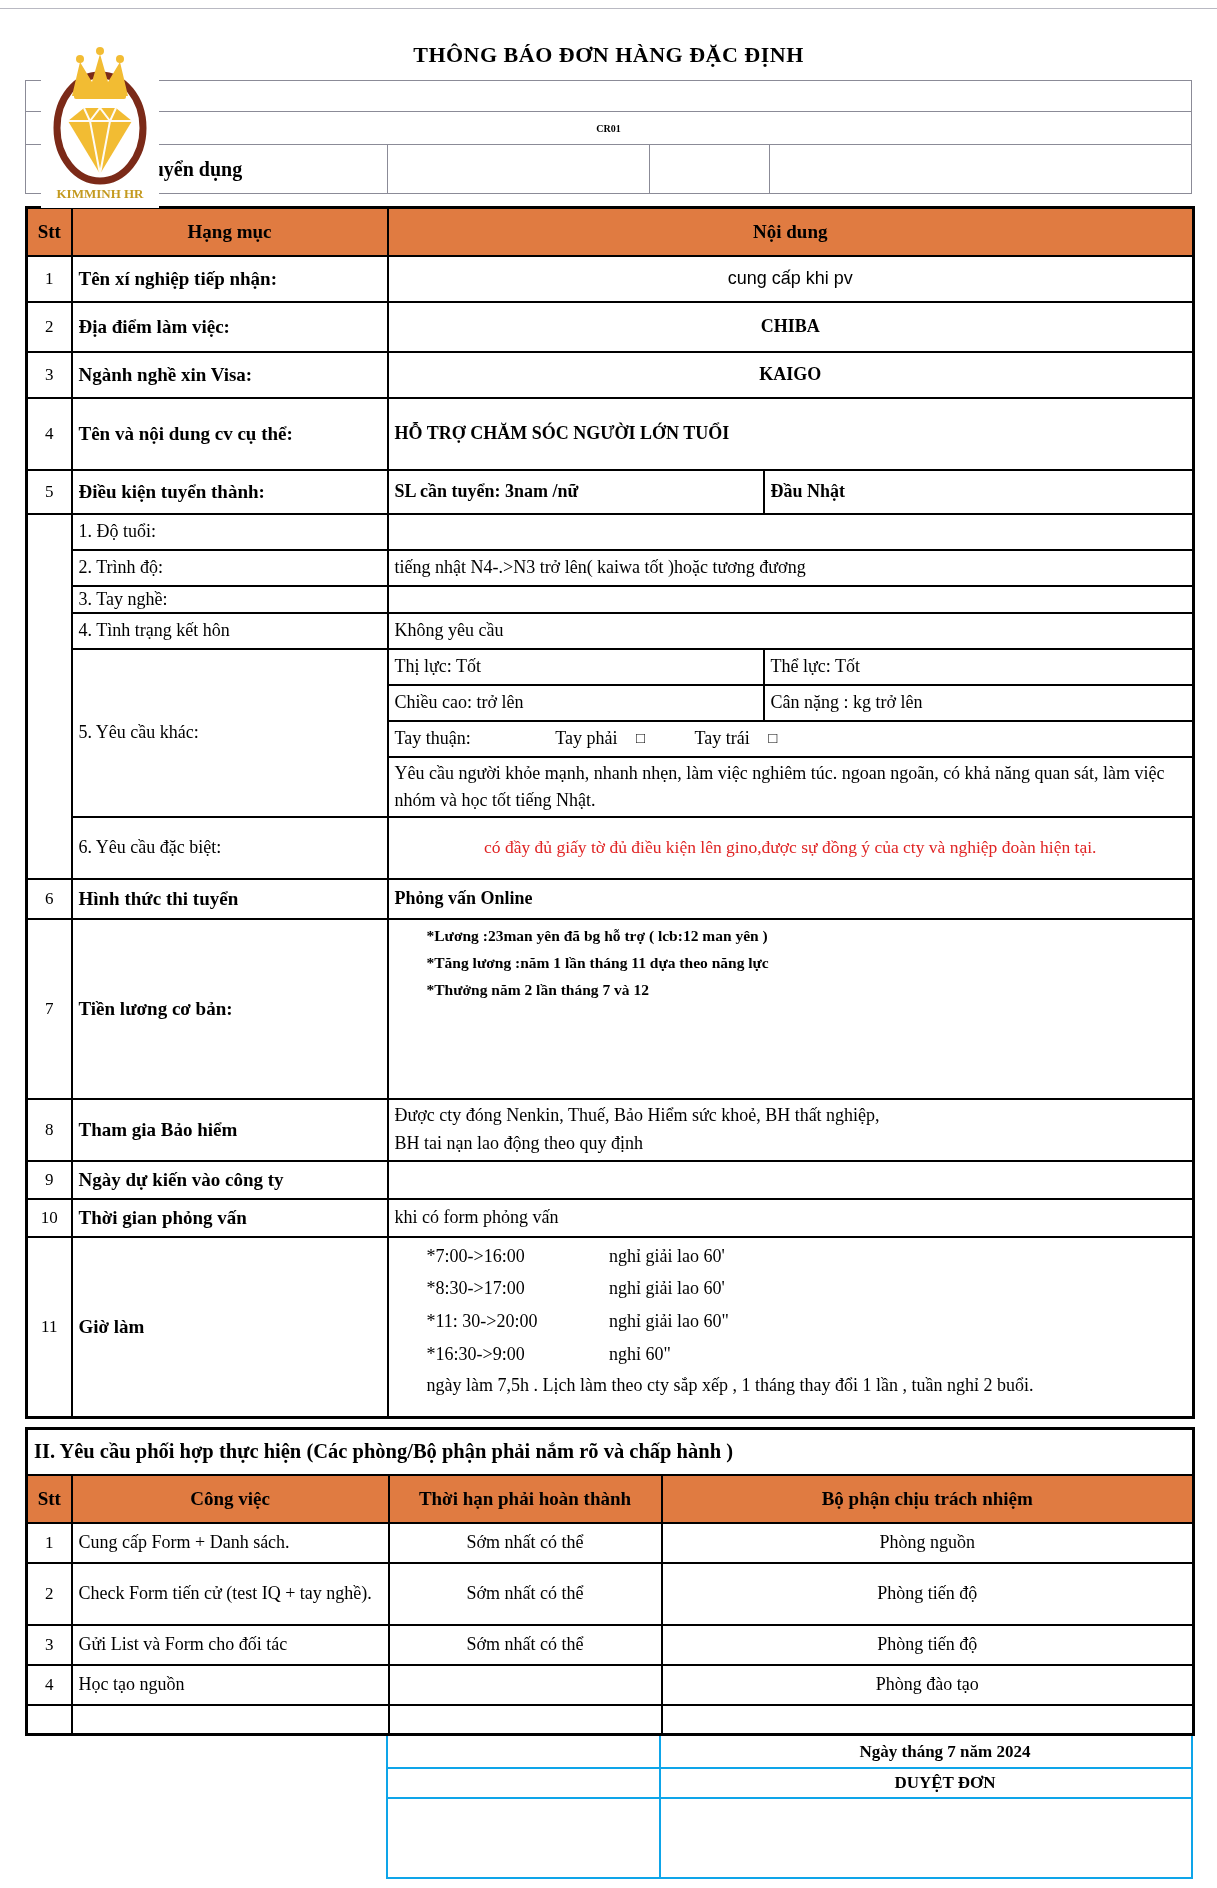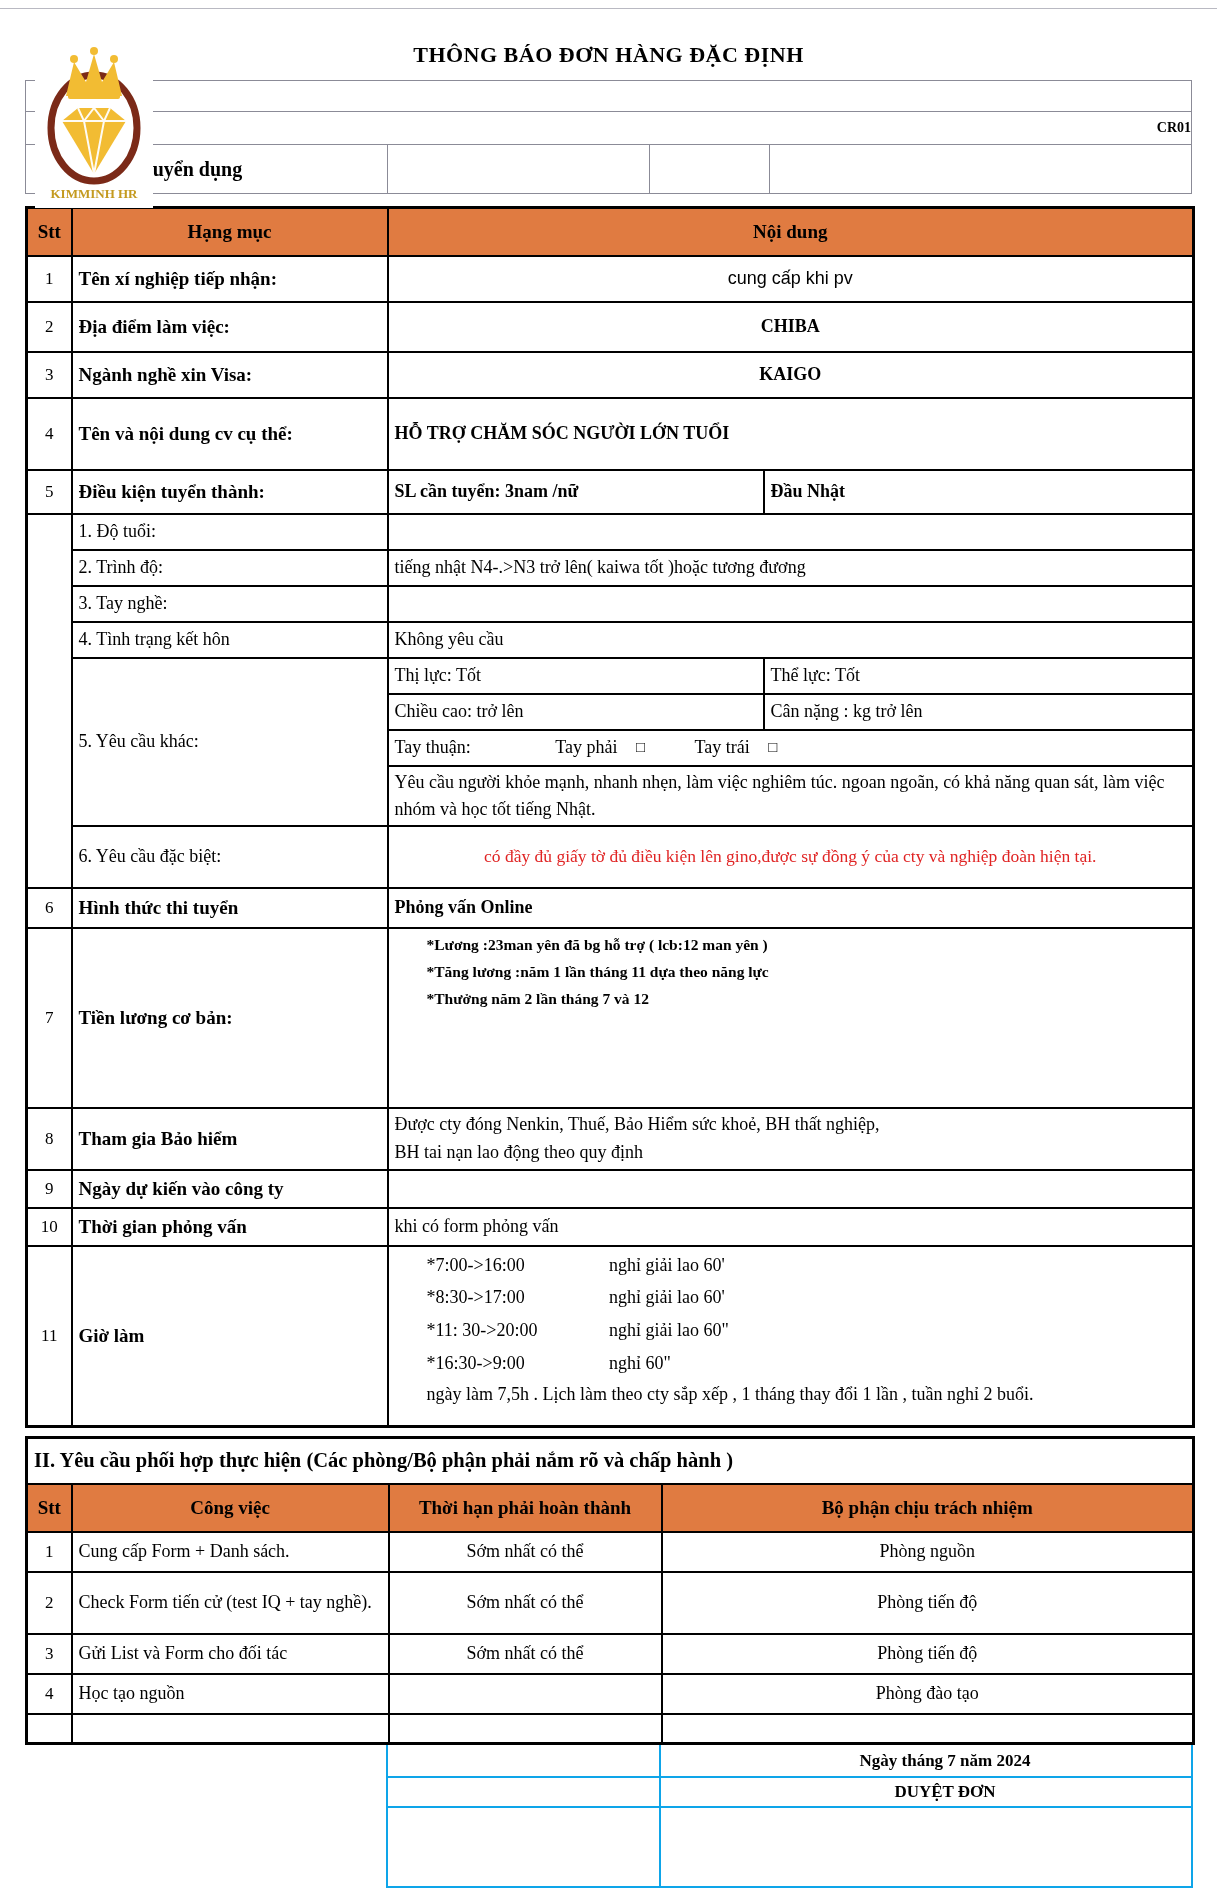--- a/index.html
+++ b/index.html
@@ -9,31 +9,31 @@
   }
   .top-rule{position:absolute;left:0;top:8px;width:1217px;height:1px;background:#b9b9c2;}
   .sheet{position:absolute;left:25px;top:30px;width:1167px;}
 
   
   .hdr-row1{height:50px;display:flex;align-items:center;justify-content:center;
     border-bottom:1px solid var(--thin-line-gray,#8b8b97);}
   .doc-title{font-size:22px;font-weight:bold;letter-spacing:.5px;}
   .hdr-row2{height:30px;border:1px solid var(--thin-line-gray,#8b8b97);border-top:none;}
   .hdr-row3{height:32px;border:1px solid var(--thin-line-gray,#8b8b97);border-top:none;
-    display:flex;align-items:center;justify-content:flex-end;font-weight:bold;font-size:14px;}
+    display:flex;align-items:center;justify-content:center;font-weight:bold;font-size:10px;}
   .hdr-row4{height:48px;border:1px solid var(--thin-line-gray,#8b8b97);border-top:none;display:flex;}
   .hdr-recruit{width:361px;display:flex;align-items:center;padding-left:120px;box-sizing:border-box;
     font-weight:bold;font-size:20px;}
   .hdr-box{border-left:1px solid var(--thin-line-gray,#8b8b97);box-sizing:border-box;height:100%;}
   .hdr-box1{width:262px;}
   .hdr-box2{width:120px;}
   .hdr-box3{flex:1;border-right:none;}
 
   
-  .logo{position:absolute;left:10px;top:2px;width:118px;height:176px;background:#f0abfc;z-index:5;}
+  .logo{position:absolute;left:16px;top:2px;width:118px;height:176px;background:#f0abfc;z-index:5;}
   .logo svg{display:block;}
 
   
   table{border-collapse:collapse;table-layout:fixed;width:1167px;}
   table.main,table.sec{border:3px solid #000;}
   td,th{border:2px solid #000;padding:2px 6px;font-size:18px;vertical-align:middle;
     overflow:hidden;box-sizing:border-box;}
   th{background:var(--table-header-bg,#e07b41);font-size:19px;padding:4px 2px;}
   td.num{text-align:center;padding:2px 1px;font-size:17px;}
   td.lbl{font-weight:bold;font-size:19px;}
@@ -147,21 +147,21 @@
     </tr>
     <tr style="height:36px">
       <td class="num" rowspan="9"></td>
       <td class="sublbl">1. Độ tuổi:</td>
       <td colspan="2" class="val"></td>
     </tr>
     <tr style="height:36px">
       <td class="sublbl">2. Trình độ:</td>
       <td colspan="2" class="val">tiếng nhật N4-.&gt;N3 trở lên( kaiwa tốt )hoặc tương đương</td>
     </tr>
-    <tr style="height:36px">
+    <tr style="height:27px">
       <td class="sublbl">3. Tay nghề:</td>
       <td colspan="2" class="val"></td>
     </tr>
     <tr style="height:36px">
       <td class="sublbl">4. Tình trạng kết hôn</td>
       <td colspan="2" class="val">Không yêu cầu</td>
     </tr>
     <tr style="height:36px">
       <td class="sublbl" rowspan="4">5. Yêu cầu khác:</td>
       <td class="val">Thị lực: Tốt</td>

